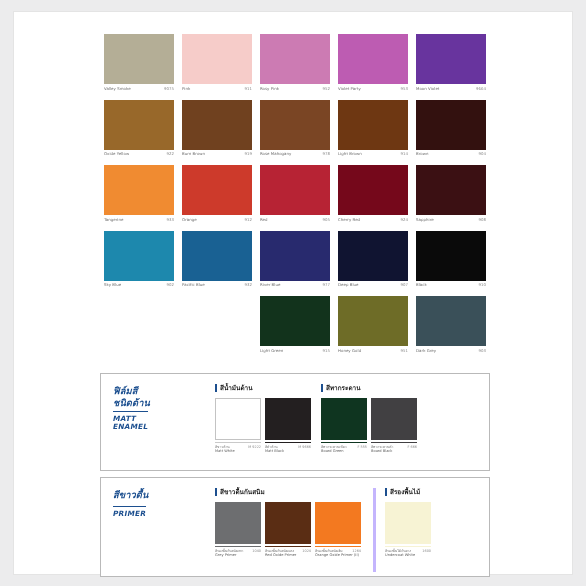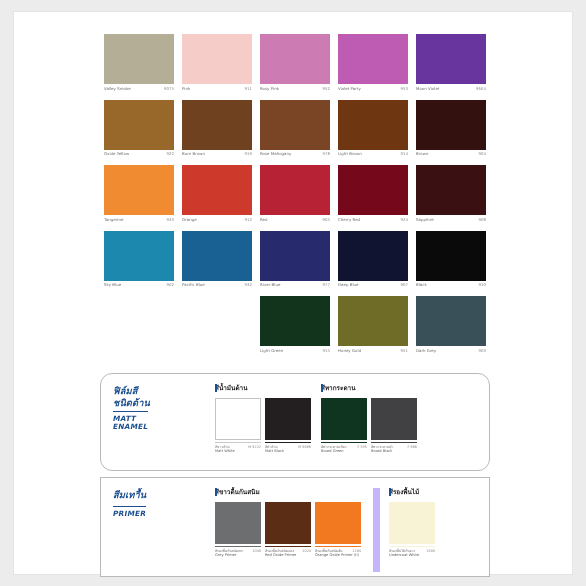--- a/index.html
+++ b/index.html
@@ -56,21 +56,21 @@
   }
   .cd{color:#8a8a8a;}
 
   
   .panel{
     position:absolute;left:0;width:390px;
     border:1px solid #b9b9b9;
     box-sizing:border-box;
     background:#fff;
   }
-  #panel-matt{top:351px;height:98px;border-radius:12px;}
+  #panel-matt{top:351px;height:98px;}
   #panel-primer{top:455px;height:100px;}
 
   .panel-head{
     position:absolute;left:12px;top:11px;width:78px;
   }
   .th-title{
     font-size:9.3px;
     font-weight:bold;
     font-style:italic;
     color:#1c4f8f;
@@ -95,30 +95,31 @@
     display:flex;
   }
   .group{position:relative;padding-left:6px;}
   .group-title{
     position:relative;
     font-size:6.4px;
     color:#1b1b1b;
     font-weight:bold;
     line-height:8px;
     margin-bottom:0;
+    padding-left:5px;
     white-space:nowrap;
   }
   .group-title:before{
     content:"";
     position:absolute;left:0;top:0px;
     width:1.6px;height:8px;
     background:#1c4f8f;
   }
   .group.divided{
-    border-left:7px solid #c4b5fd;
+    border-left:3px solid #c4b5fd;
     margin-left:8px;
     padding-left:9px;
   }
   .swatches{display:flex;margin-top:6px;}
   .pc{margin-right:4px;}
   .pc-chip{
     width:46px;height:42px;display:block;
     box-sizing:border-box;
   }
   .pc-chip.outlined{border:1px solid #c3c3c3;}
@@ -370,21 +371,21 @@
                   </div>
                 </div>
               </div>
             </div>
           </div>
       </div>
 
       <div class="panel" id="panel-primer">
         <div class="panel-head">
           <div class="th-title">
-            <div>สีมเทาื้น</div>
+            <div>สีขาวดื้น</div>
           </div>
           <div class="en-title">
             <div>PRIMER</div>
           </div>
         </div>
         <div class="groups" id="primer-groups">
             <div class="group">
               <div class="group-title">สีขาวดื้นกันสนิม</div>
               <div class="swatches">
                 <div class="pc">

